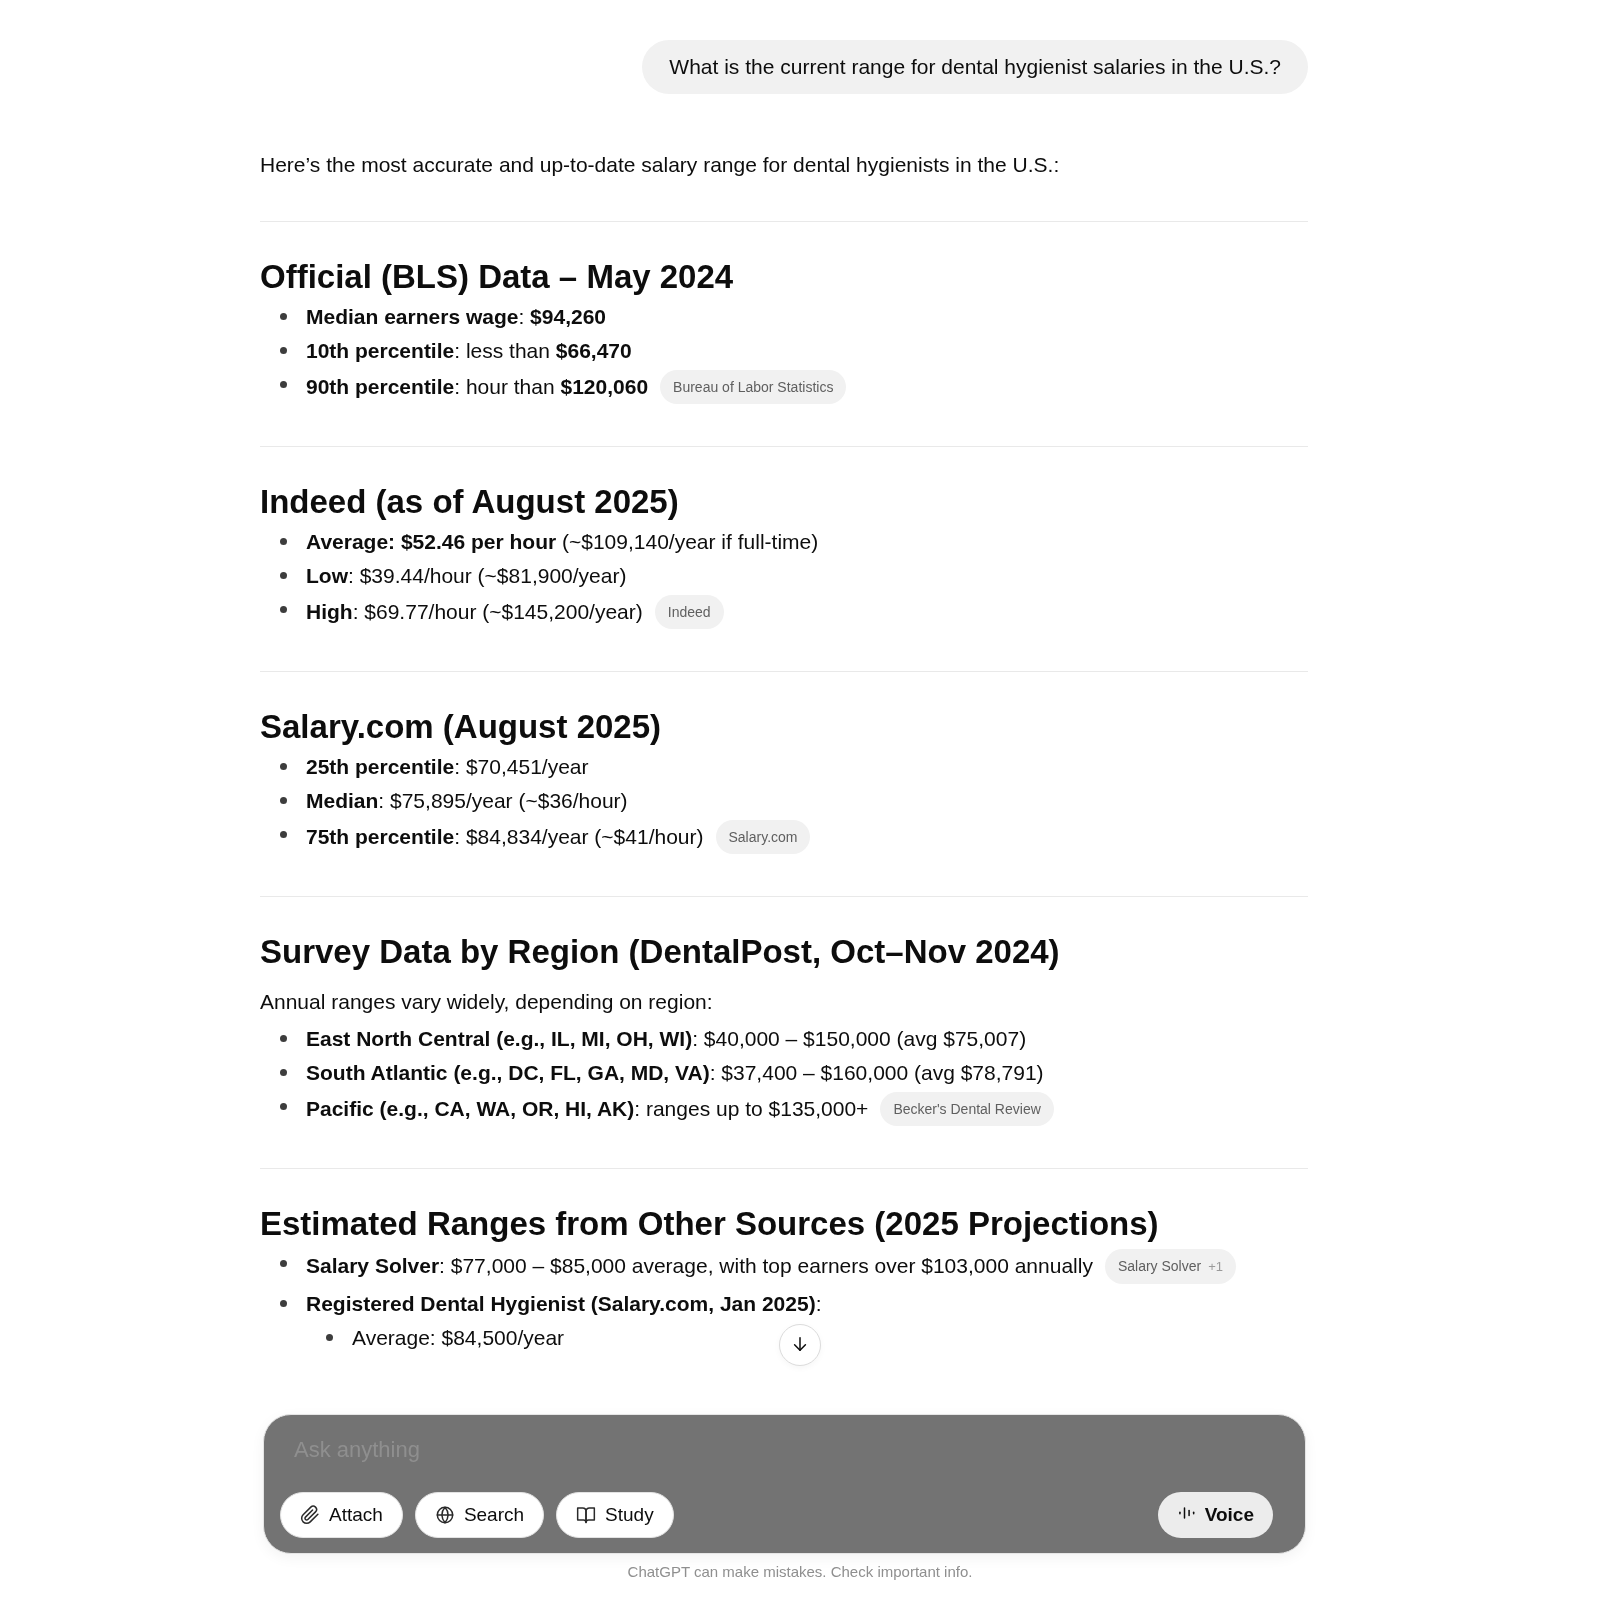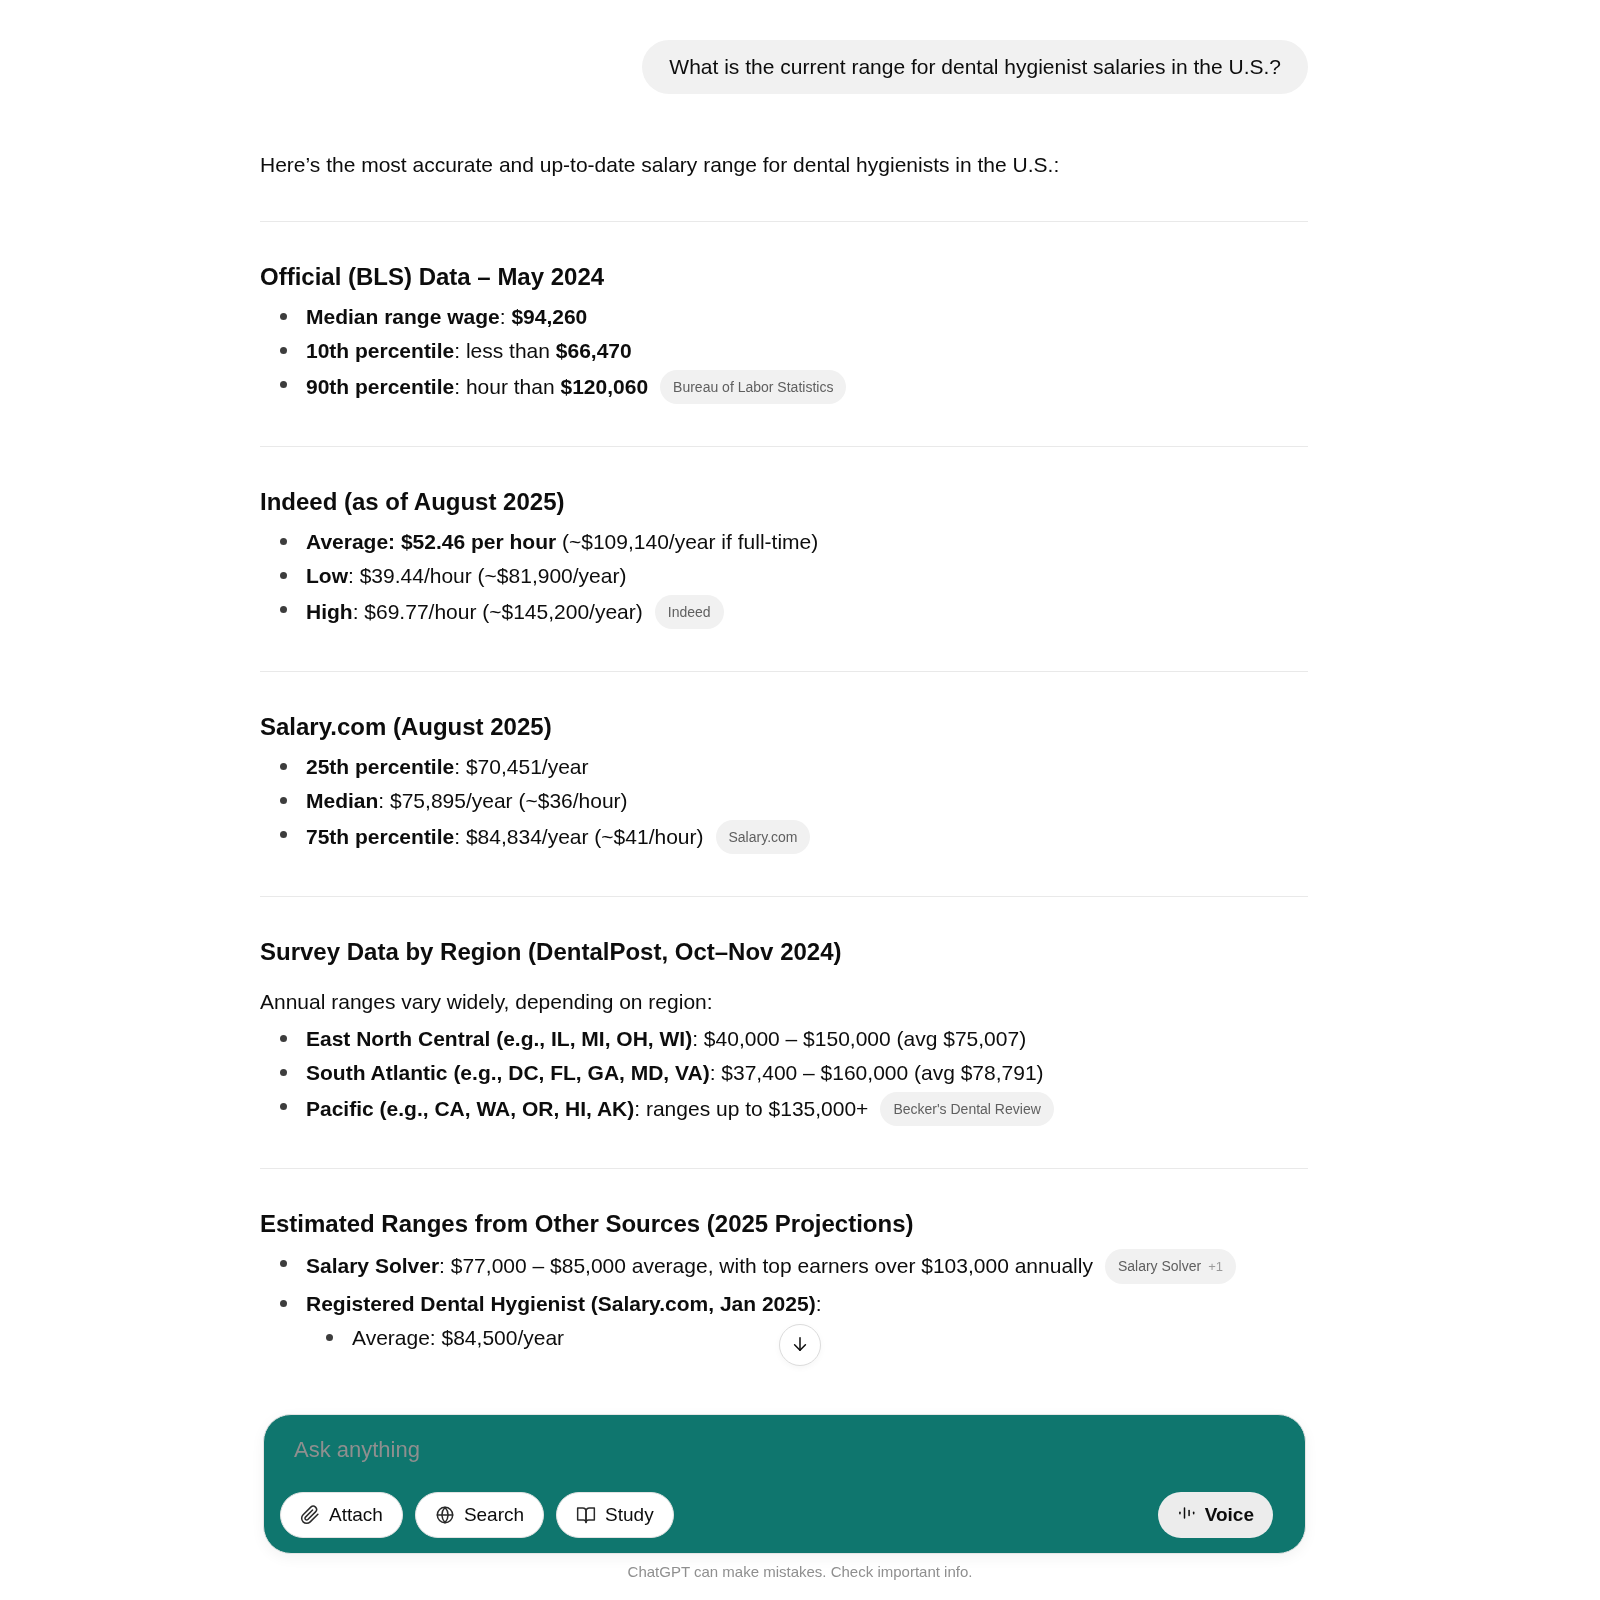--- a/index.html
+++ b/index.html
@@ -12,40 +12,40 @@
 
   .thread{position:absolute; left:260px; top:0; width:1048px;}
 
   .user-row{display:flex; justify-content:flex-end; padding-top:40px;}
   .user-bubble{background:var(--bubble-bg); border-radius:28px; padding:14px 27px; font-size:21px; line-height:26px; max-width:820px;}
 
   .intro{margin-top:56px; font-size:21px; line-height:29px;}
 
   .sep{border:none; border-top:1px solid var(--divider); margin-top:42px;}
 
-  .section-heading{margin-top:38px; font-size:24px; line-height:34px; font-weight:700;}
+  .section-heading{margin-top:38px; font-size:33px; line-height:34px; font-weight:700;}
 
   .section-lead{margin-top:18px; font-size:21px; line-height:29px;}
 
   ul.bullets{list-style:none; margin-top:8px;}
   ul.bullets li{position:relative; margin:5px 0; padding-left:46px; font-size:21px; line-height:29px;}
   ul.bullets li::before{content:""; position:absolute; left:20px; top:11px; width:7px; height:7px; border-radius:50%; background:#3d3d3d;}
   ul.bullets li.sub{margin-left:46px;}
   ul.bullets li b{font-weight:700;}
 
   .badge{display:inline-block; vertical-align:2px; margin-left:12px; background:var(--badge-bg); color:var(--badge-text);
          font-size:14px; line-height:14px; padding:10px 13px; border-radius:999px; white-space:nowrap; cursor:pointer;}
   .badge .extra{color:#9a9a9a; margin-left:7px; font-size:13px;}
 
   .scroll-btn{position:absolute; left:779px; top:1324px; width:42px; height:42px; border-radius:50%;
               background:#fff; border:1px solid #dcdcdc; display:flex; align-items:center; justify-content:center;
               cursor:pointer; z-index:5; box-shadow:0 2px 6px rgba(0,0,0,.04);}
   .scroll-btn svg{width:20px; height:20px; stroke:var(--text);}
 
-  .composer{position:absolute; left:263px; top:1414px; width:1043px; height:140px; background:#0f766e;
+  .composer{position:absolute; left:263px; top:1414px; width:1043px; height:140px; background:#737373;
             border:1px solid var(--border); border-radius:28px; box-shadow:0 4px 14px rgba(0,0,0,.05); z-index:4;}
   .composer-input{position:absolute; left:30px; top:22px; width:960px; border:none; outline:none;
                   font-family:inherit; font-size:22px; color:var(--text); background:transparent;}
   .composer-input::placeholder{color:var(--muted);}
   .pill-row{position:absolute; left:16px; bottom:15px; display:flex; gap:12px;}
   .pill{display:flex; align-items:center; gap:9px; height:46px; padding:0 19px; border:1px solid #e3e3e3;
         border-radius:999px; background:#fff; font-family:inherit; font-size:19px; color:var(--text); cursor:pointer;}
   .pill svg{width:20px; height:20px; stroke:#2a2a2a;}
   .voice-btn{position:absolute; right:32px; bottom:15px; display:flex; align-items:center; gap:8px; height:46px;
              padding:0 19px; border:none; border-radius:999px; background:var(--voice-bg); font-family:inherit;
@@ -61,21 +61,21 @@
   <div class="user-row">
     <div class="user-bubble">What is the current range for dental hygienist salaries in the U.S.?</div>
   </div>
 
   <p class="intro">Here’s the most accurate and up-to-date salary range for dental hygienists in the U.S.:</p>
 
   <div id="sections">
       <hr class="sep">
       <div class="section-heading">Official (BLS) Data – May 2024</div>
       <ul class="bullets">
-        <li><b>Median range wage</b><span>: </span><b>$94,260</b></li>
+        <li><b>Median earners wage</b><span>: </span><b>$94,260</b></li>
         <li><b>10th percentile</b><span>: less than </span><b>$66,470</b></li>
         <li><b>90th percentile</b><span>: hour than </span><b>$120,060</b><span class="badge">Bureau of Labor Statistics</span></li>
       </ul>
       <hr class="sep">
       <div class="section-heading">Indeed (as of August 2025)</div>
       <ul class="bullets">
         <li><b>Average: $52.46 per hour</b><span> (~$109,140/year if full-time)</span></li>
         <li><b>Low</b><span>: $39.44/hour (~$81,900/year)</span></li>
         <li><b>High</b><span>: $69.77/hour (~$145,200/year)</span><span class="badge">Indeed</span></li>
       </ul>

